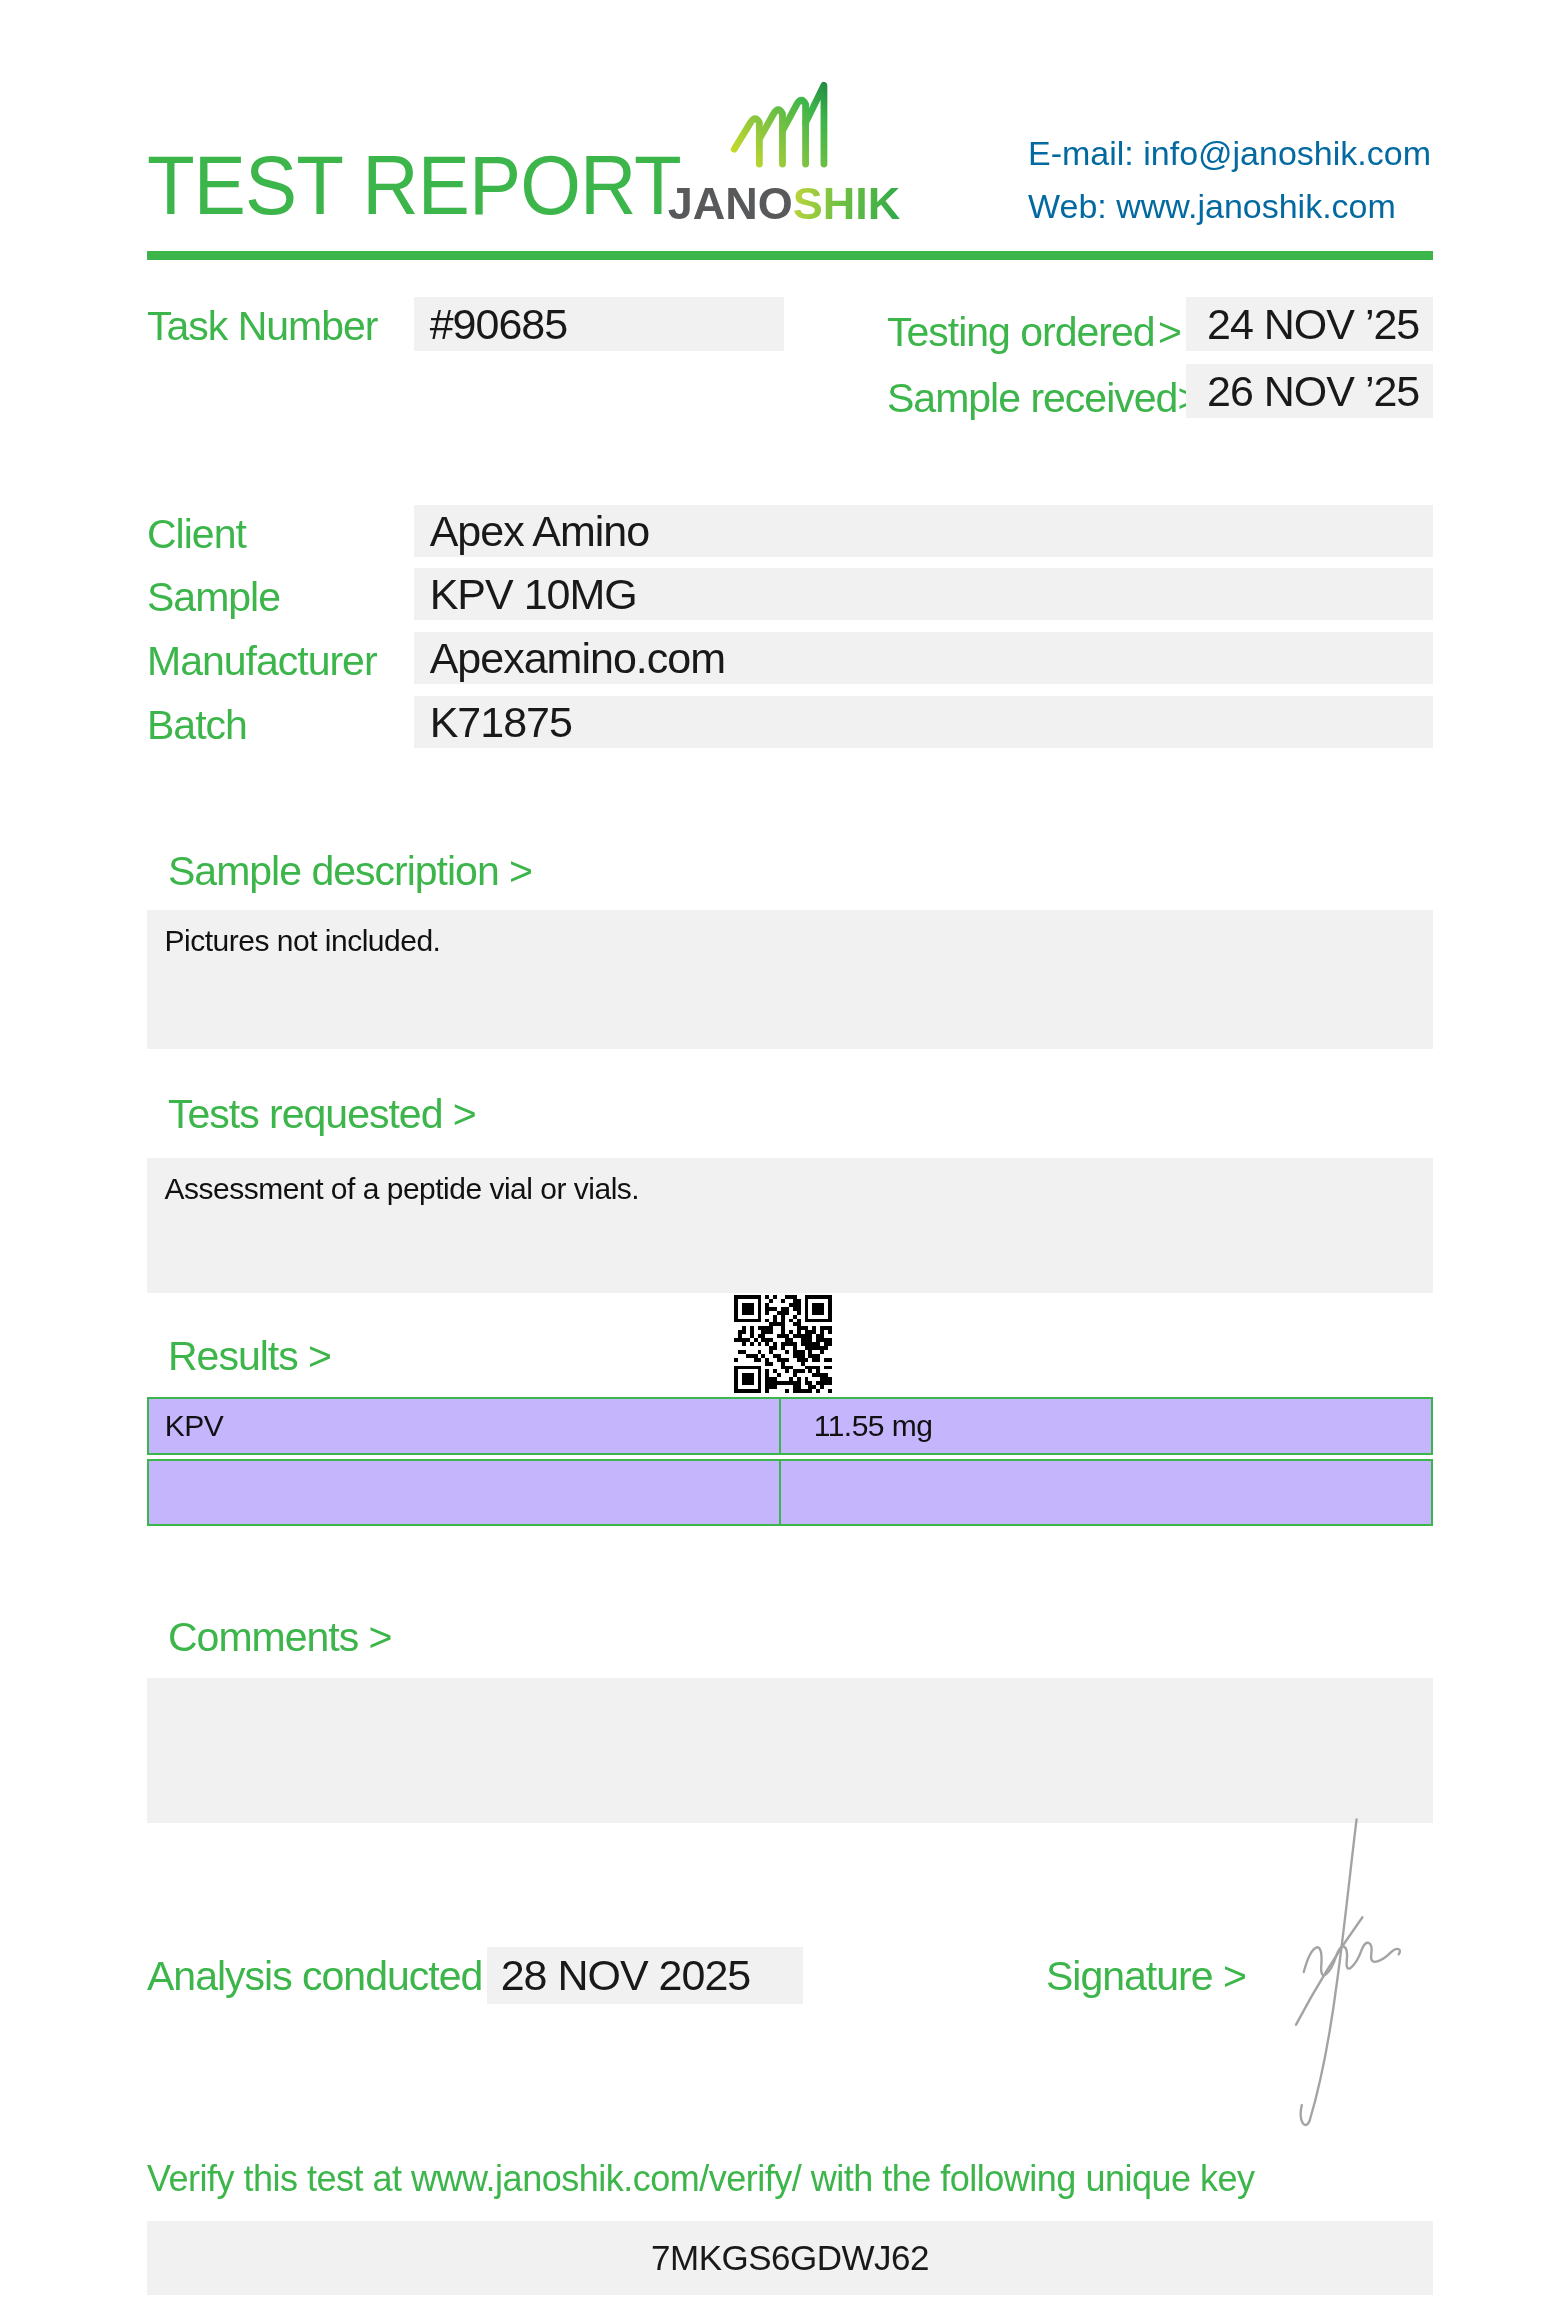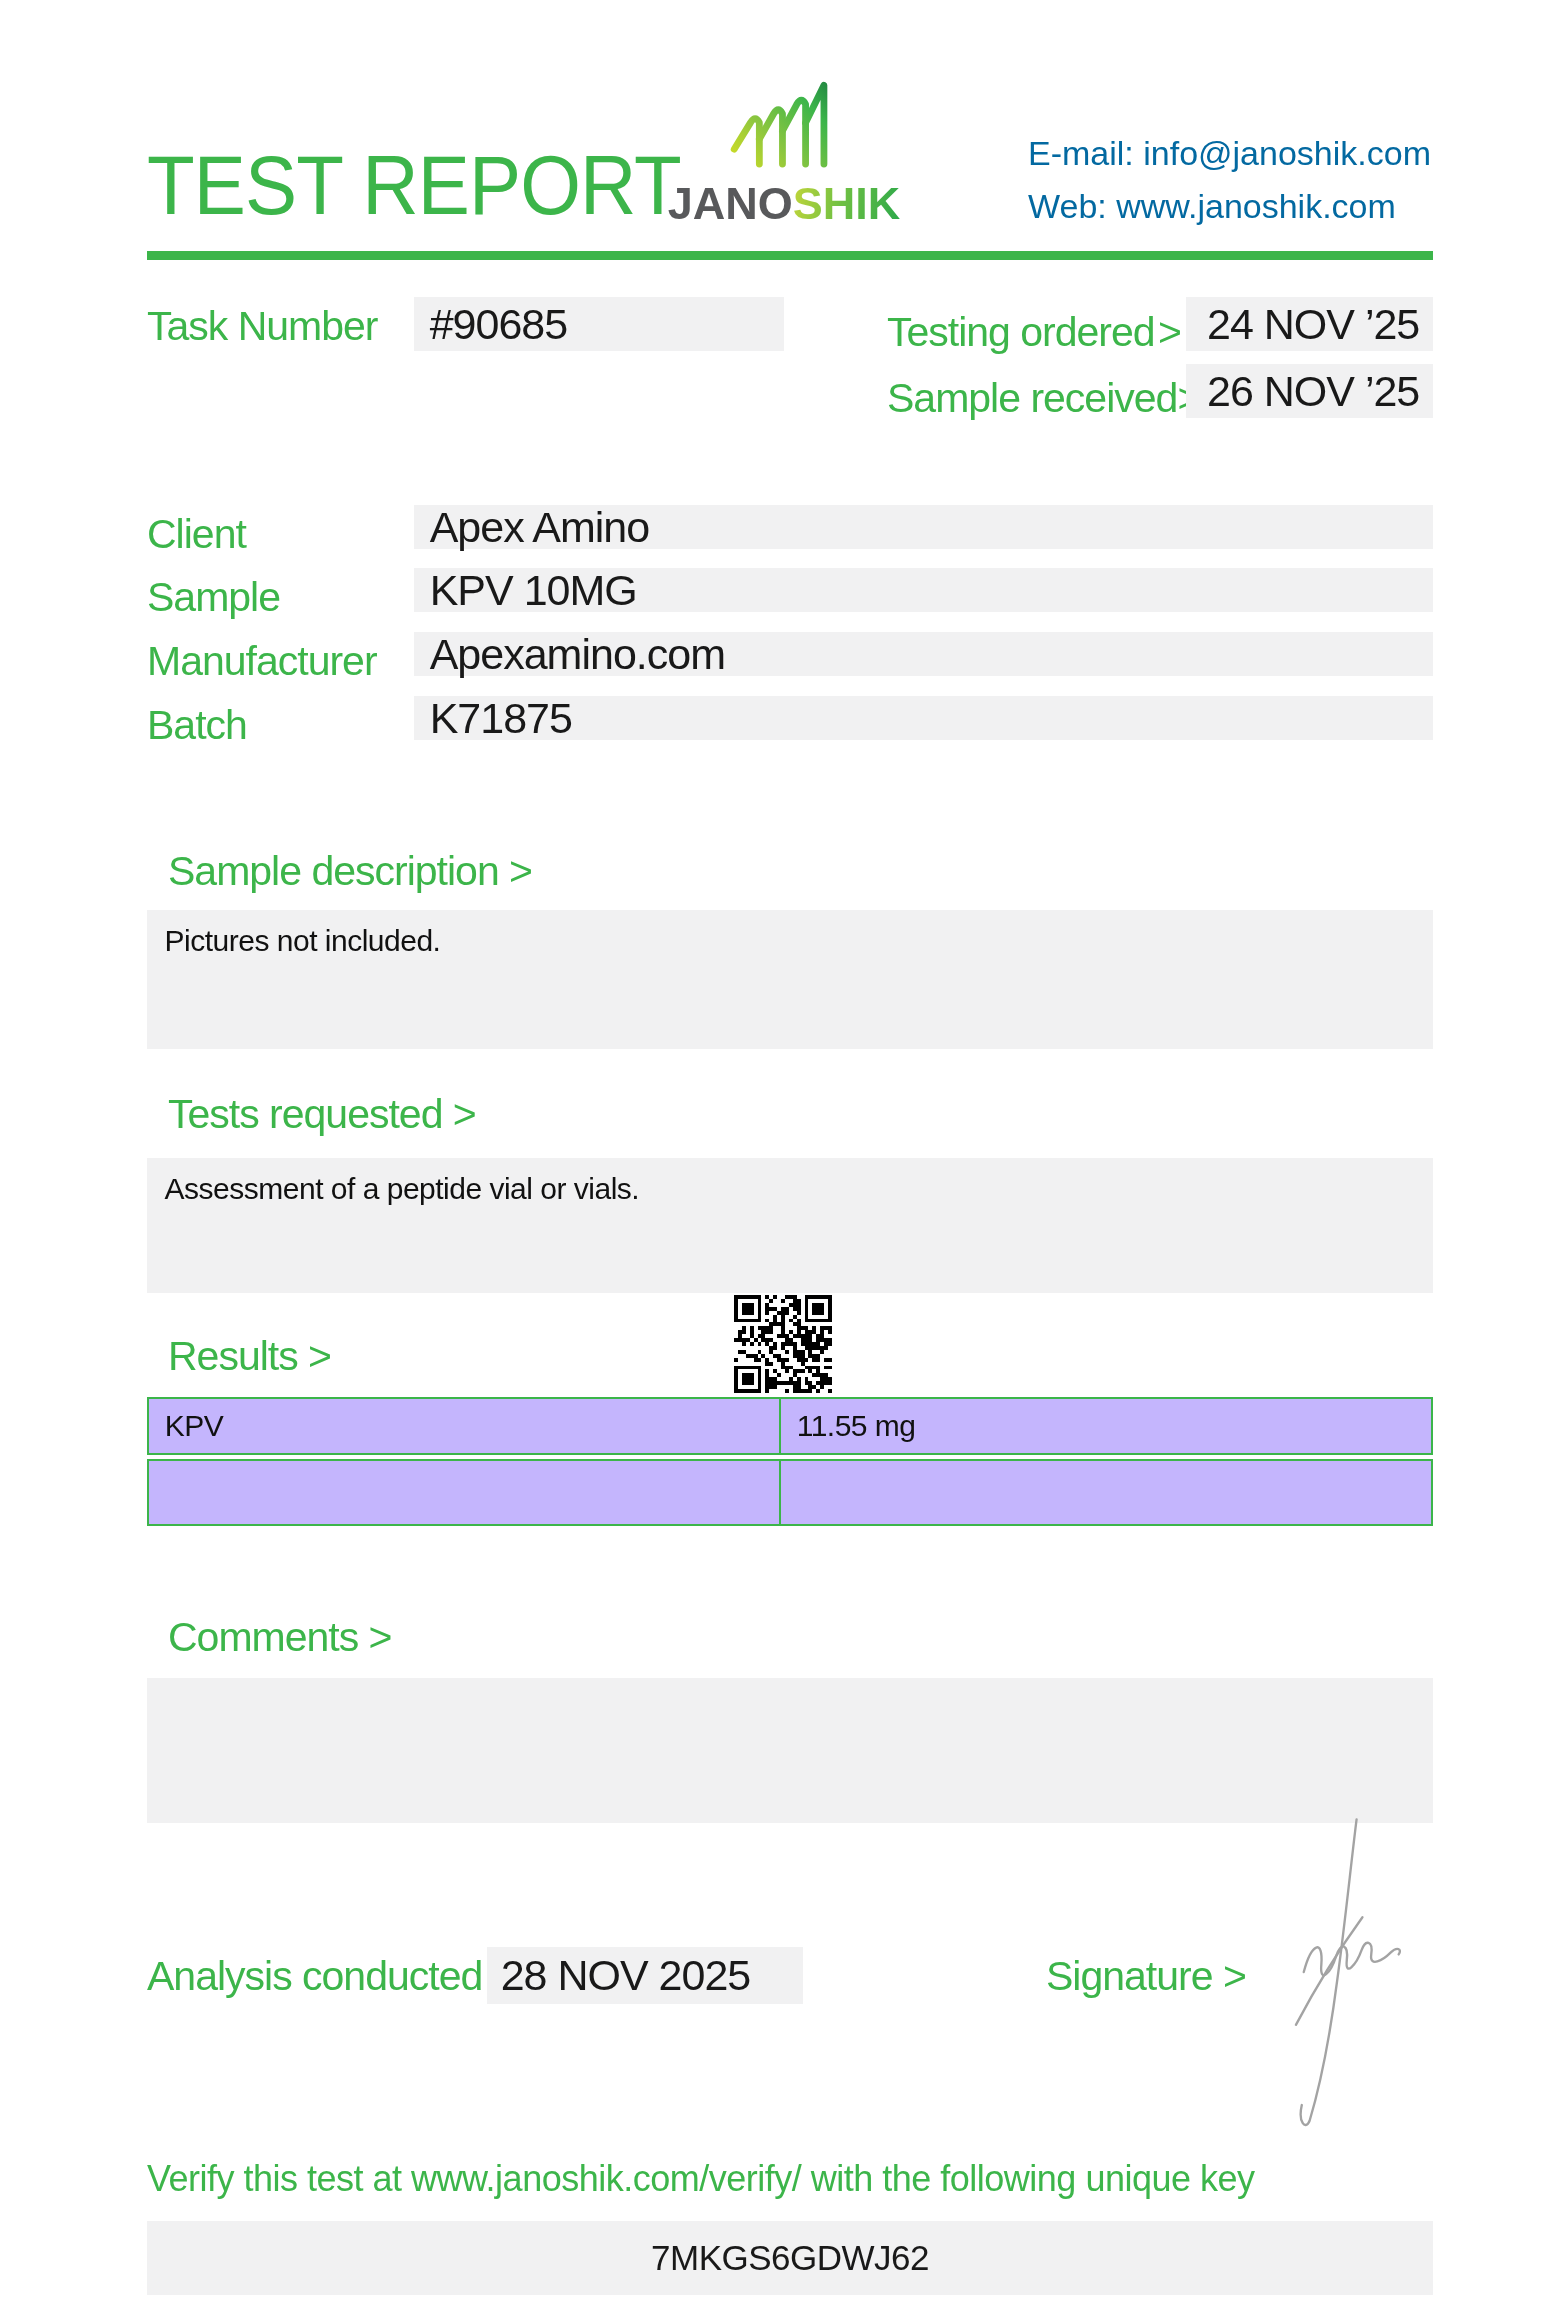--- a/index.html
+++ b/index.html
@@ -60,21 +60,21 @@
   .task-box{left:414px; top:297px; width:370px; height:54px; display:flex; align-items:center; padding-left:15.7px; box-sizing:border-box;}
 
   .date-row-label{width:294px; display:flex; justify-content:space-between; align-items:center;margin-top:6px;}
   .date-label-1{left:887px; top:306px;}
   .date-label-2{left:887px; top:372px;}
   .date-box-1{left:1186px; top:297px;}
   .date-box-2{left:1186px; top:364px;}
   .date-box{width:247px; height:54px; display:flex; align-items:center; padding-left:21px; box-sizing:border-box;}
 
   .info-label{left:147px;}
-  .info-box{left:414px; width:1019px; height:44px; display:flex; align-items:center; padding-left:15.7px; box-sizing:border-box;}
+  .info-box{left:414px; width:1019px; height:52px; display:flex; align-items:center; padding-left:15.7px; box-sizing:border-box;}
 
   .section-heading{left:147px;margin-left:21px;}
 
   .bigbox{
     left:147px; width:1286px; background:#f1f1f2;
     box-sizing:border-box; padding:13.7px 17.6px;
     font-size:30px; color:#111; letter-spacing:-0.5px;
   }
 
   
@@ -87,21 +87,21 @@
     display:flex;
     margin-bottom:3.9px;
   }
   .rrow.tall{height:67px;}
   .rcell{
     display:flex; align-items:center;
     font-size:30px; color:#111; letter-spacing:-0.5px;
     padding-left:15.7px; box-sizing:border-box;
   }
   .rcell.c1{width:632px; border-right:2.9px solid #3cb54a;}
-  .rcell.c2{flex:1;}
+  .rcell.c2{flex:1;margin-left:17px;}
 
   .analysis-label{left:147px; top:1956px;}
   .analysis-box{left:487px; top:1947px; width:316px; height:57px; display:flex; align-items:center; padding-left:13.7px; box-sizing:border-box;}
   .sig-label{left:1046px; top:1956px;}
   .sig-svg{left:1247px; top:1815px; width:181px; height:314px;}
 
   .verify{
     left:147px; top:2158px; width:1286px;
     color:#3cb54a; font-size:36px; letter-spacing:-0.5px;
     white-space:nowrap;

